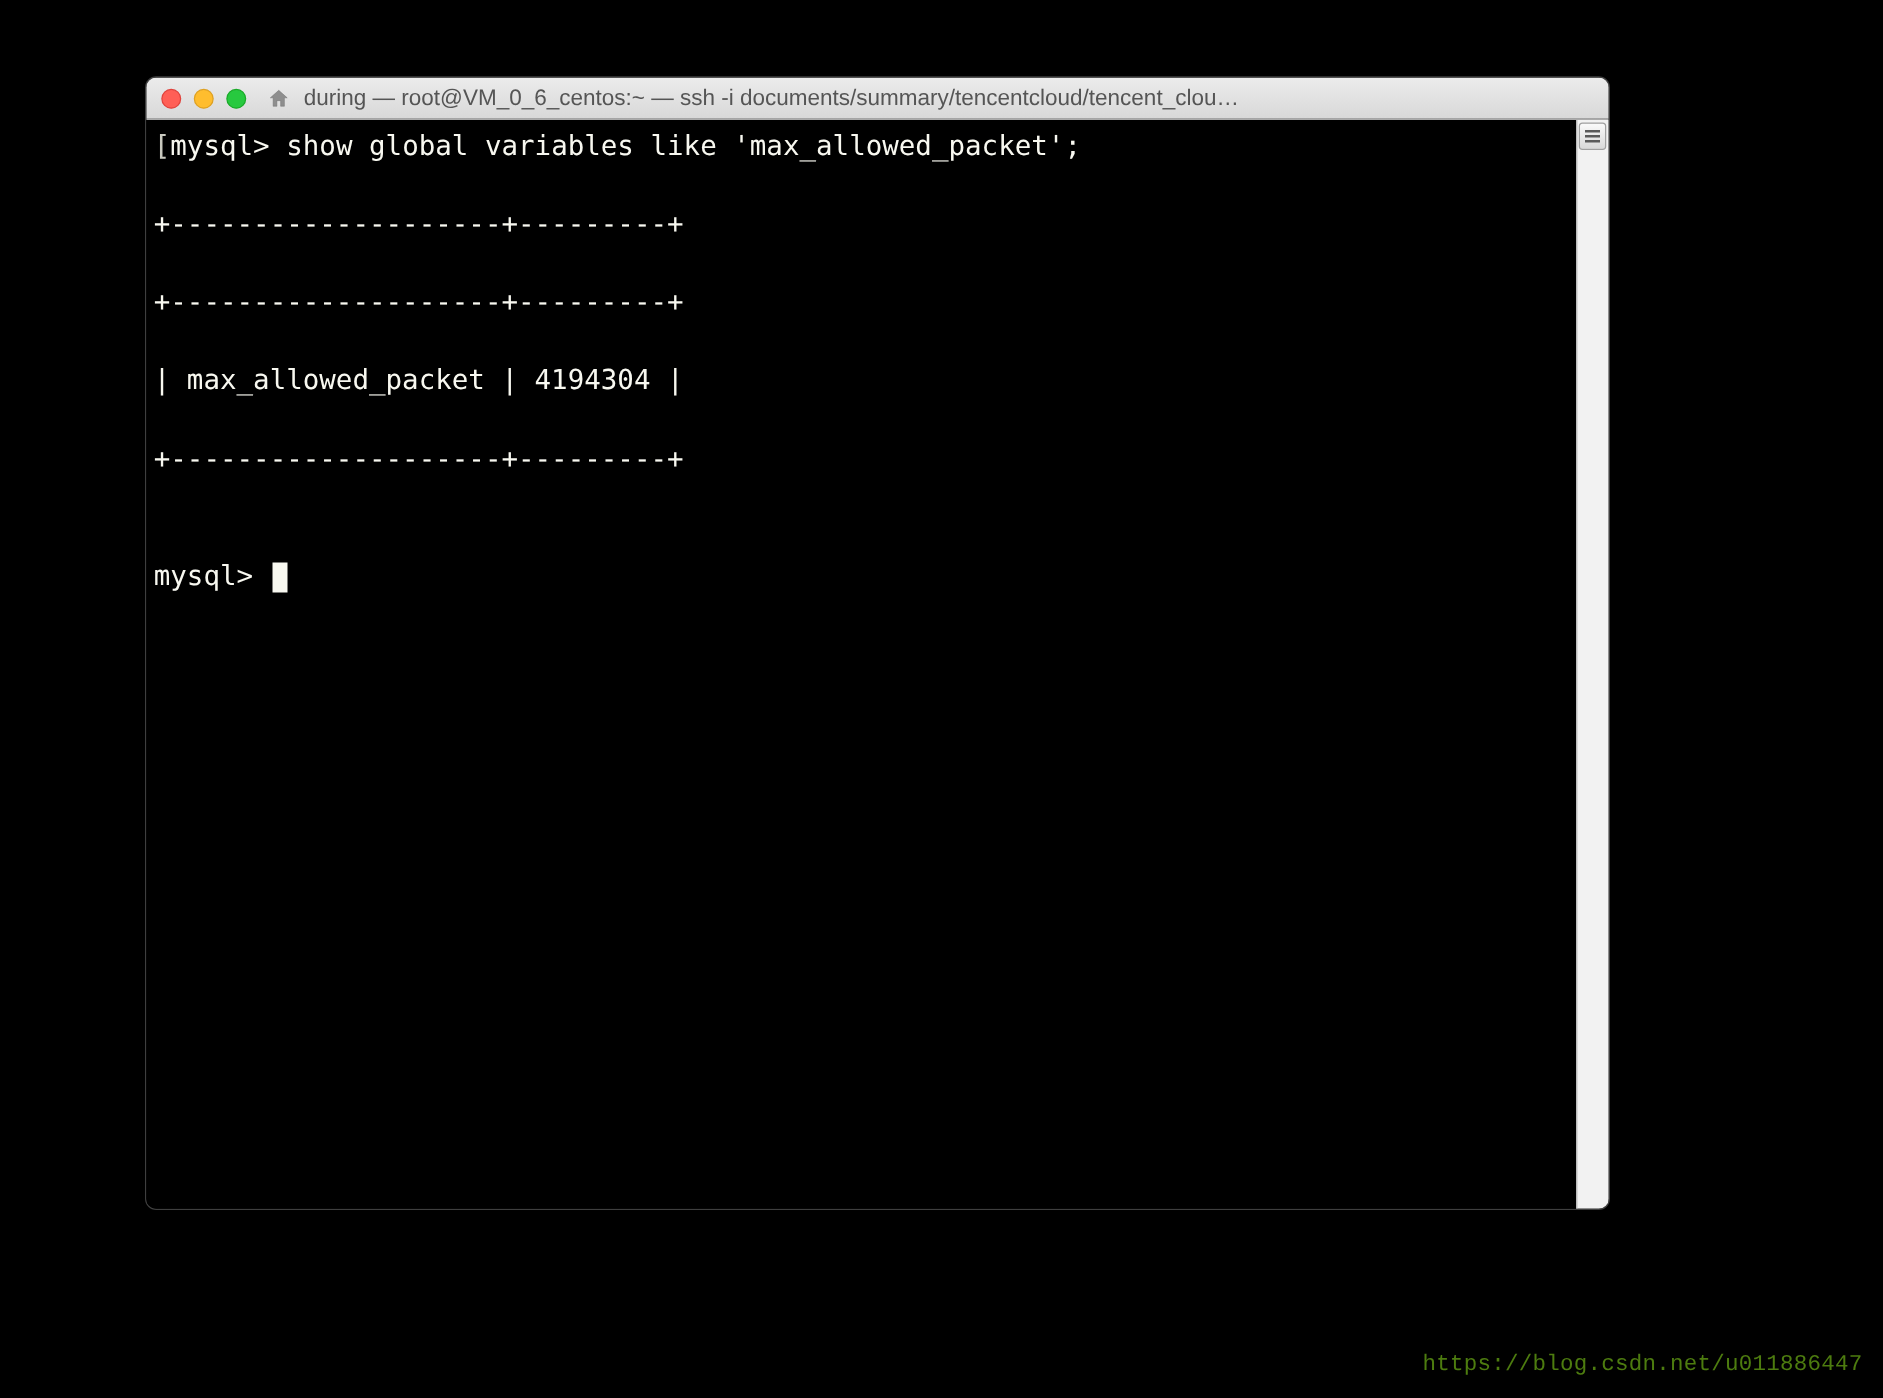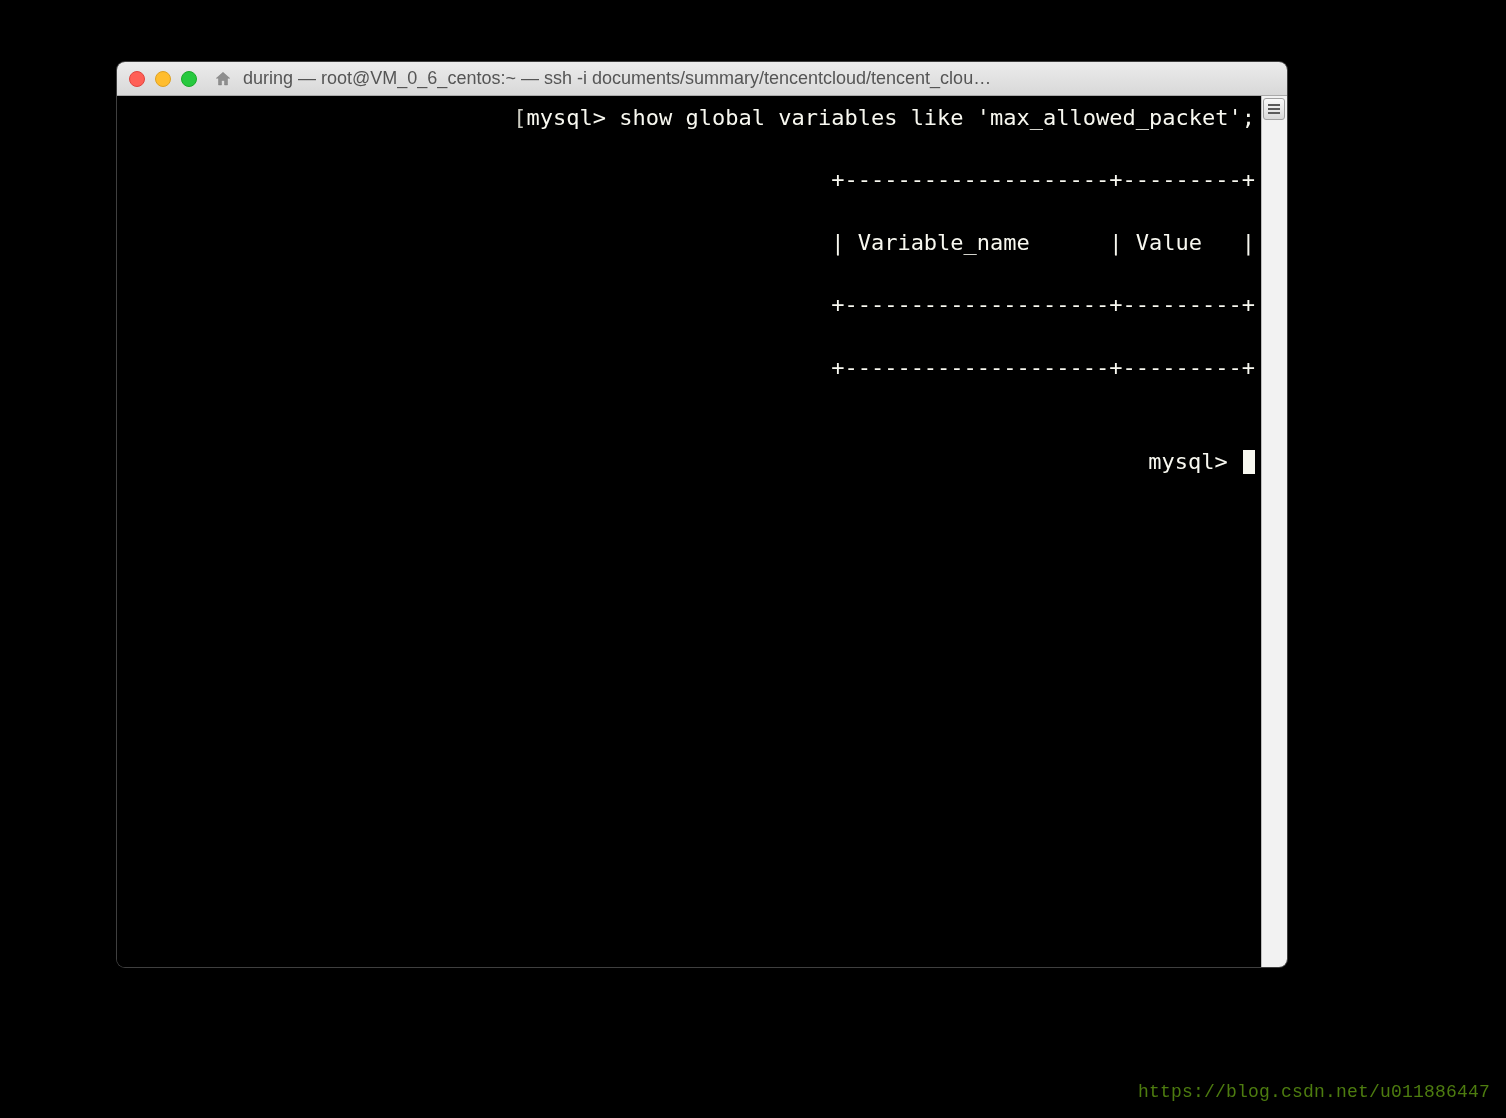--- a/index.html
+++ b/index.html
@@ -110,21 +110,21 @@
       height: 10px;
       display: flex;
       flex-direction: column;
       justify-content: space-between;
     }
     .scroll-btn .bars span {
       display: block;
       height: 2px;
       background: #5b5b5b;
     }
-    .term-line { display: block; text-align: right; }
+    .term-line { display: block; }
     .term-brackets { color: #c9c9bf; }
     .cursor-block {
       display: inline-block;
       width: 12px;
       height: 24px;
       background: #f8f8f0;
       vertical-align: text-bottom;
       margin-left: 2px;
     }
     .watermark {
@@ -150,22 +150,22 @@
     <div class="home-icon">
       <svg viewBox="0 0 24 24">
           <path d="M12 3 L3 11 L6 11 L6 20 L10 20 L10 14 L14 14 L14 20 L18 20 L18 11 L21 11 Z"></path>
         </svg>
     </div>
     <div class="window-title">during — root@VM_0_6_centos:~ — ssh -i documents/summary/tencentcloud/tencent_clou…</div>
   </div>
   <div class="terminal-body-wrap">
     <div class="terminal-body"><span class="term-line"><span class="term-brackets">[</span><span>mysql&gt;</span> <span>show global variables like 'max_allowed_packet';</span></span>
 <span class="term-line">+--------------------+---------+</span>
-<span class="term-line">| Variable_name      | Value   |</span>
 <span class="term-line">+--------------------+---------+</span>
+<span class="term-line">| max_allowed_packet | 4194304 |</span>
 <span class="term-line">+--------------------+---------+</span>
 <span class="term-line"></span>
 <span class="term-line"><span>mysql&gt; </span><span class="cursor-block"></span></span></div>
     <div class="scroll-gutter">
       <div class="scroll-btn">
         <div class="bars">
             <span></span>
             <span></span>
             <span></span>
           </div>

